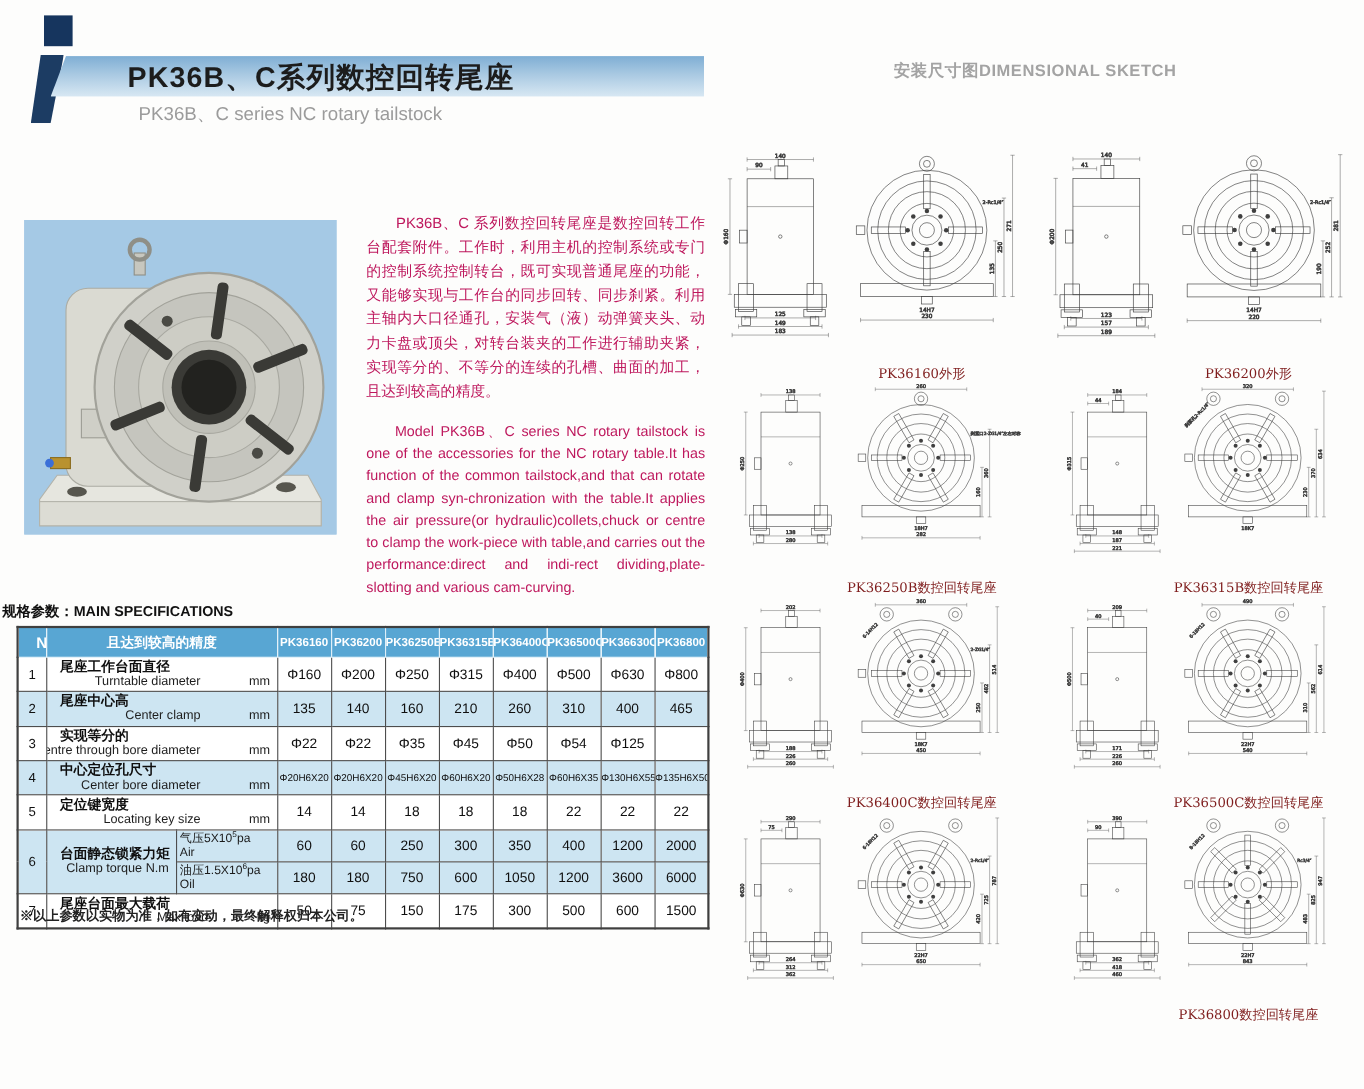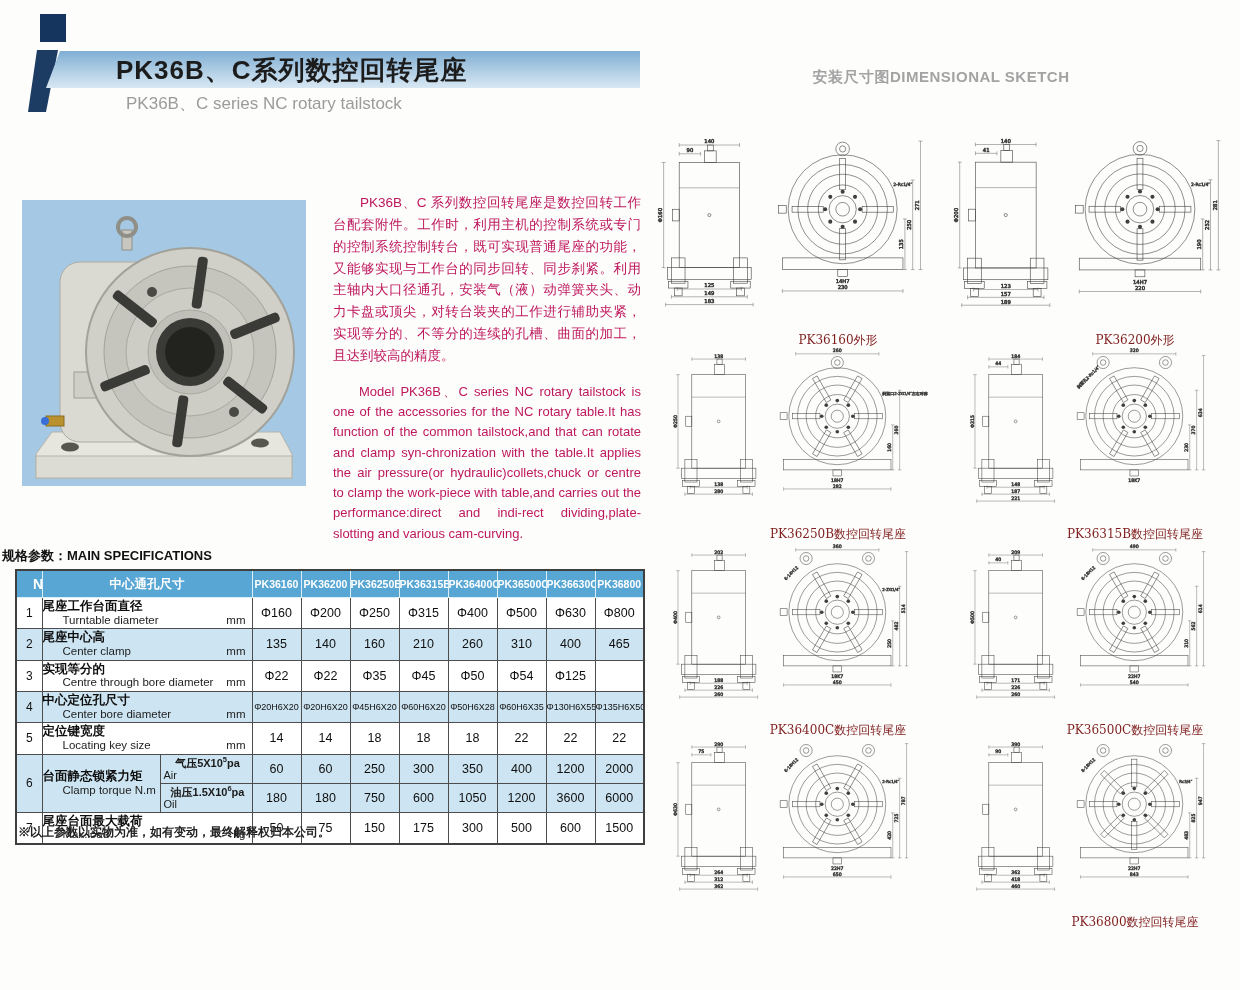--- a/index.html
+++ b/index.html
@@ -6,21 +6,21 @@
   body{width:1240px;height:990px;position:relative;background:#fdfdfc;font-family:"Liberation Sans",sans-serif;overflow:hidden;color:#1a1a1a;}
   .abs{position:absolute;}
   
   .corner-sq{left:40px;top:14px;width:26px;height:28px;background:#16355e;}
   .banner-wedge{left:28px;top:50px;width:30px;height:62px;background:#1c3c63;clip-path:polygon(30% 0,100% 0,60% 100%,0 100%);}
   .banner{left:46px;top:51px;width:594px;height:37px;background:linear-gradient(180deg,#7fae d4,#cfe3f0);background:linear-gradient(180deg,#7faed4 0%,#a9c9e2 45%,#d8e8f3 100%);clip-path:polygon(14px 0,100% 0,100% 100%,0 100%);}
   .title-cn{left:116px;top:53px;font-size:26px;font-weight:bold;color:#1c1c1c;letter-spacing:1px;white-space:nowrap;}
   .title-en{left:126px;top:92px;font-size:17px;color:#9b9b9b;white-space:nowrap;}
   .rhead{left:650px;top:44px;width:582px;text-align:center;}
   .rhead .t1{font-size:17px;font-weight:bold;color:#1d4fa1;letter-spacing:.5px;}
-  .rhead .t2{font-size:15px;font-weight:bold;color:#a3a3a3;margin-top:24px;letter-spacing:.5px;}
+  .rhead .t2{font-size:15px;font-weight:bold;color:#a3a3a3;margin-top:11px;letter-spacing:.5px;}
   
   .photo{left:22px;top:200px;width:284px;height:286px;background:#a5c9e5;}
   
   .paras{left:333px;top:192px;width:308px;}
   .p-cn{font-size:13.5px;line-height:1.62;font-weight:400;color:#be185d;text-align:justify;text-indent:2em;}
   .p-en{font-size:13px;line-height:1.56;color:#be185d;text-align:justify;text-indent:2em;margin-top:15px;}
   
   .spec-h{left:2px;top:547px;font-size:13px;font-weight:bold;color:#111;}
   .footnote{left:18px;top:824px;font-size:12px;font-weight:600;color:#222;}
   
@@ -28,25 +28,25 @@
   table{border-collapse:collapse;table-layout:fixed;width:628px;border:2px solid #3f3f3f;}
   th,td{border:1px solid #4d4d4d;padding:0;overflow:hidden;vertical-align:middle;}
   thead th{background:#58a6d3;color:#fff;border:1px solid #dceef8;height:26px;font-weight:bold;}
   th.h-no{font-size:14px;padding-left:16px;}
   th.h-items{font-size:12.5px;}
   th.h-model{font-size:10.5px;}
   tbody tr{height:29px;}
   tr.blue td{background:#cde5f2;}
   tr.white td{background:#ffffff;}
   td.no{text-align:center;font-size:12px;color:#111;}
-  .l1{font-size:12.5px;font-weight:600;color:#0f0f0f;line-height:1.18;padding:1px 0 0 0;white-space:nowrap;}
-  .l2{font-size:11.5px;color:#1d1d1d;line-height:1.18;display:flex;justify-content:space-between;padding:0 6px 1px 20px;white-space:nowrap;}
+  .l1{font-size:12.5px;font-weight:600;color:#0f0f0f;line-height:1.18;padding:1px 0 0 12px;white-space:nowrap;}
+  .l2{font-size:11.5px;color:#1d1d1d;line-height:1.18;display:flex;justify-content:flex-end;padding:0 6px 1px 20px;white-space:nowrap;gap:44px;}
   td.val{text-align:center;font-size:12.5px;color:#0f0f0f;}
   tr.small td.val{font-size:9px;}
-  .s1{font-size:11px;font-weight:700;line-height:1.15;padding-left:3px;white-space:nowrap;text-align:center;}
+  .s1{font-size:11px;font-weight:400;line-height:1.15;padding-left:3px;white-space:nowrap;}
   .s1 sup{font-size:7.5px;}
   .s2{font-size:11px;line-height:1.15;padding-left:3px;}
   
   .dg{position:absolute;}
   .dg svg{display:block;width:100%;height:168px;}
   .dg.tall svg{height:192px;}
   .dg-cap{font-family:"DejaVu Serif",serif;font-size:12px;color:#7f1d1d;text-align:center;padding-left:88px;margin-top:18px;white-space:nowrap;}
 </style>
 </head>
 <body>
@@ -123,21 +123,21 @@
         <col style="width:49px">
         <col style="width:49px">
       <col style="width:49px">
         <col style="width:49px">
         <col style="width:49px">
         <col style="width:49px">
     </colgroup>
     <thead>
       <tr>
         <th class="h-no">No.</th>
-        <th class="h-items" colspan="2">中心通孔尺寸</th>
+        <th class="h-items" colspan="2">且达到较高的精度</th>
         <th class="h-model">PK36160</th>
         <th class="h-model">PK36200</th>
         <th class="h-model">PK36250B</th>
         <th class="h-model">PK36315B</th>
         <th class="h-model">PK36400C</th>
         <th class="h-model">PK36500C</th>
         <th class="h-model">PK36630C</th>
         <th class="h-model">PK36800</th>
       </tr>
     </thead>

